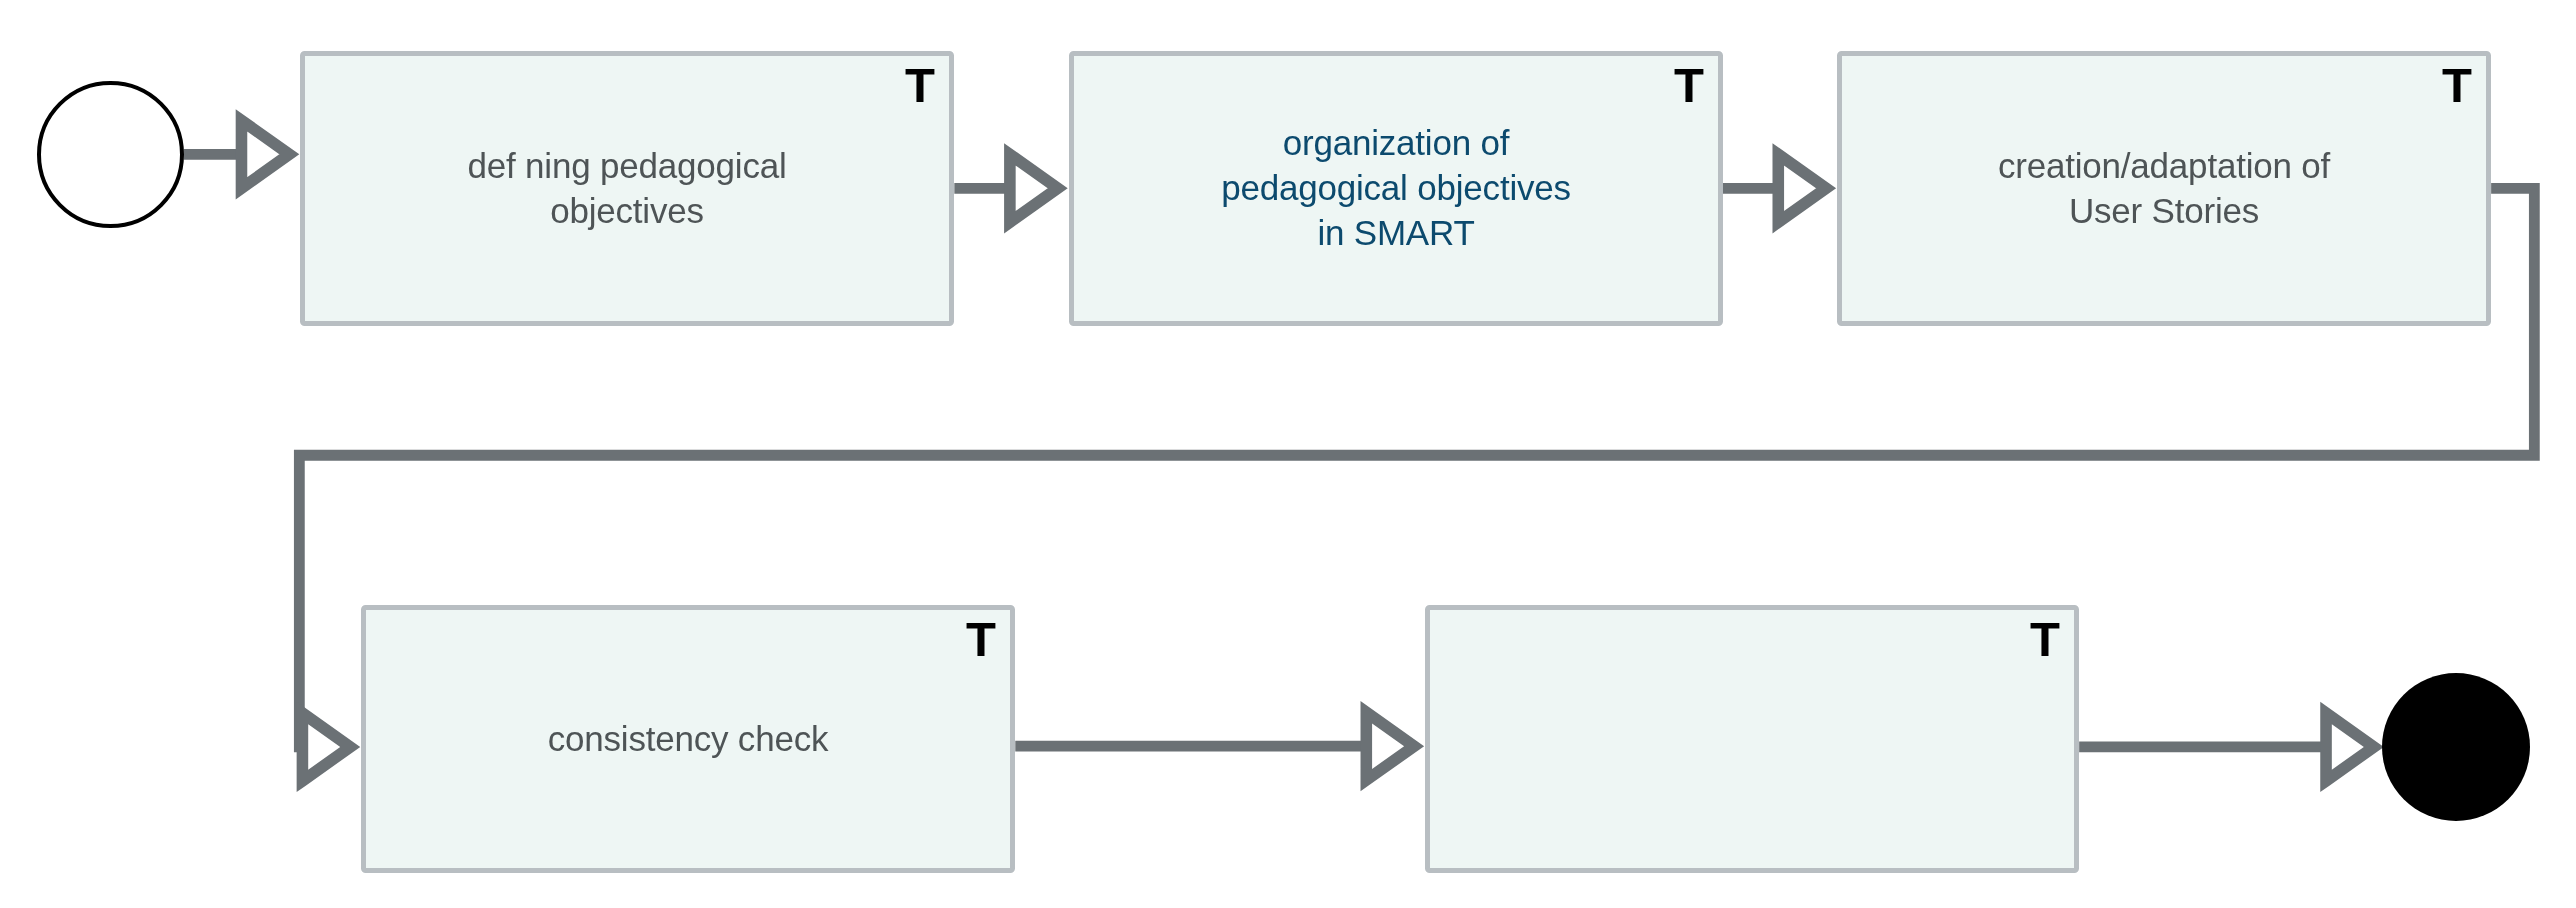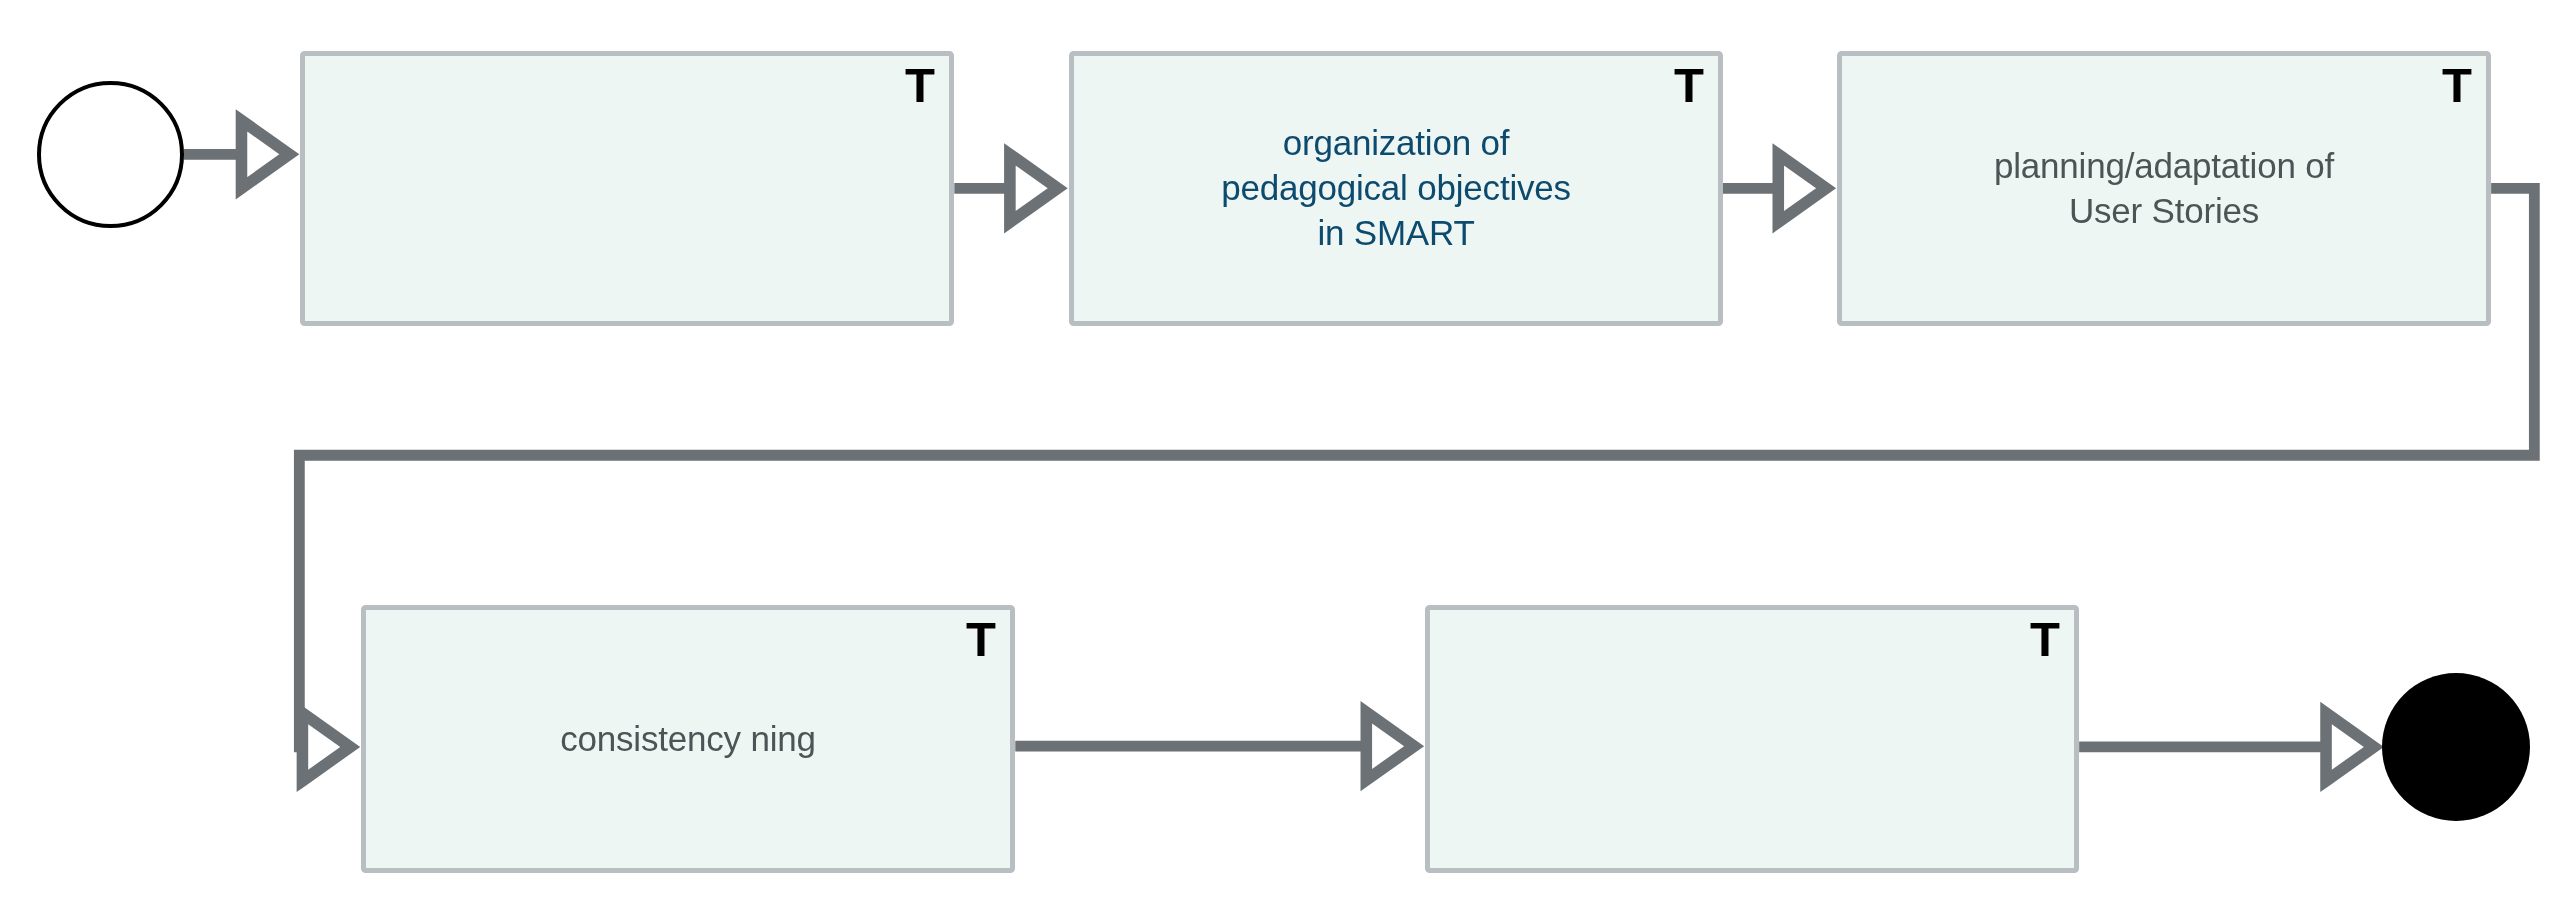--- a/index.html
+++ b/index.html
@@ -101,35 +101,37 @@
       <g>
         <polyline points="2695,968 3015,968" fill="none" stroke="#6b7175" stroke-width="14" stroke-linecap="butt" stroke-linejoin="miter"></polyline>
         <polygon points="3015,1012 3077,968 3015,924" fill="none" stroke="#6b7175" stroke-width="15" stroke-linejoin="miter"></polygon>
       </g>
     </svg>
 
   <div id="node-layer">
       <div class="event-node event-start" style="left: 37px; top: 81px; width: 147px; height: 147px; border-color: rgb(0, 0, 0); background: rgb(255, 255, 255);"></div>
       <div class="event-node event-end" style="left: 2382px; top: 673px; width: 148px; height: 148px; background: rgb(0, 0, 0);"></div>
       <div class="task-node" style="left: 300px; top: 51px; width: 654px; height: 275px; background: rgb(238, 246, 244); border-color: rgb(184, 190, 194);">
+        <div class="task-label" style="color: rgb(78, 84, 86);">def ning pedagogical
+objectives</div>
         <div class="task-marker" style="color: rgb(0, 0, 0);">T</div>
       </div>
       <div class="task-node" style="left: 1069px; top: 51px; width: 654px; height: 275px; background: rgb(238, 246, 244); border-color: rgb(184, 190, 194);">
         <div class="task-label" style="color: #0c4a6e;">organization of
 pedagogical objectives
 in SMART</div>
         <div class="task-marker" style="color: rgb(0, 0, 0);">T</div>
       </div>
       <div class="task-node" style="left: 1837px; top: 51px; width: 654px; height: 275px; background: rgb(238, 246, 244); border-color: rgb(184, 190, 194);">
-        <div class="task-label" style="color: rgb(78, 84, 86);">planning/adaptation of
+        <div class="task-label" style="color: rgb(78, 84, 86);">creation/adaptation of
 User Stories</div>
         <div class="task-marker" style="color: rgb(0, 0, 0);">T</div>
       </div>
       <div class="task-node" style="left: 361px; top: 605px; width: 654px; height: 268px; background: rgb(238, 246, 244); border-color: rgb(184, 190, 194);">
-        <div class="task-label" style="color: rgb(78, 84, 86);">consistency ning</div>
+        <div class="task-label" style="color: rgb(78, 84, 86);">consistency check</div>
         <div class="task-marker" style="color: rgb(0, 0, 0);">T</div>
       </div>
       <div class="task-node" style="left: 1425px; top: 605px; width: 654px; height: 268px; background: rgb(238, 246, 244); border-color: rgb(184, 190, 194);">
         <div class="task-marker" style="color: rgb(0, 0, 0);">T</div>
       </div>
     </div>
 
 </div>
 
 

